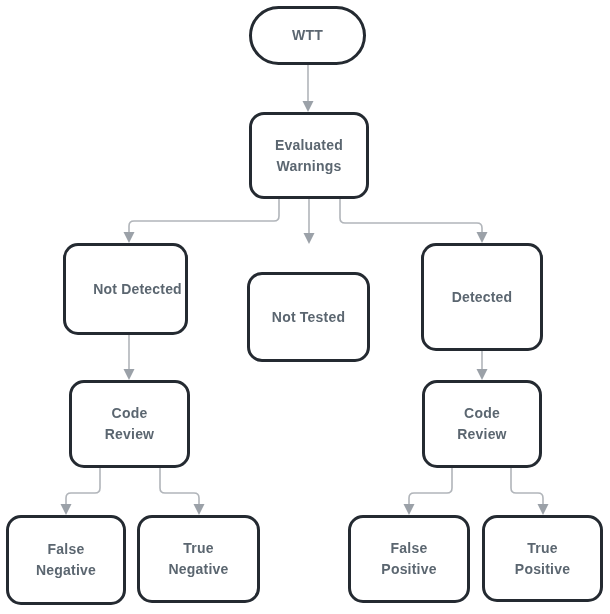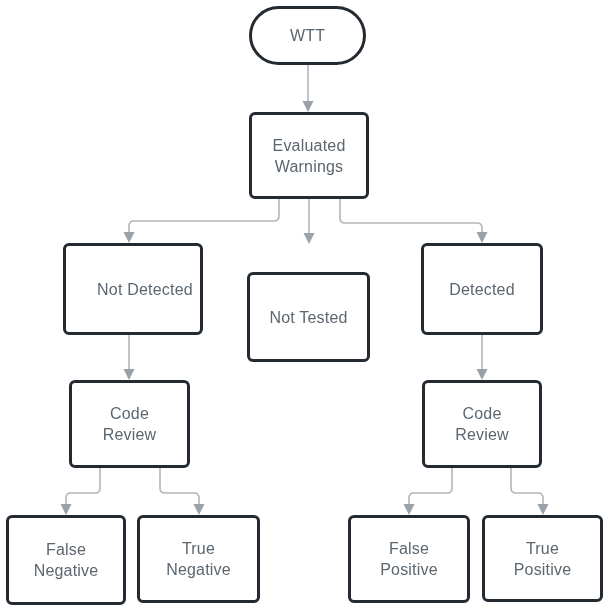--- a/index.html
+++ b/index.html
@@ -35,42 +35,42 @@
     stroke-width: 1.6;
   }
   .arrowhead {
     fill: var(--connector-arrow);
     stroke: none;
   }
   .node {
     position: absolute;
     background: var(--node-fill);
     border: 3px solid var(--node-border);
-    border-radius: 6px;
+    border-radius: 15px;
     display: flex;
     align-items: center;
     justify-content: center;
     text-align: center;
   }
   .node-label {
     color: var(--label-text);
-    font-weight: normal;
-    font-size: 16px;
+    font-weight: bold;
+    font-size: 14px;
     line-height: 21px;
     white-space: pre-line;
     letter-spacing: 0.2px;
   }
   .stadium { border-radius: 30px; }
 
   
   #n-wtt               { left: 249px; top: 6px;   width: 117px; height: 59px; }
   #n-evaluated         { left: 249px; top: 112px; width: 120px; height: 87px; }
-  #n-not-detected      { left: 63px;  top: 243px; width: 140px; height: 92px; padding-left: 24px; }
+  #n-not-detected      { left: 63px;  top: 243px; width: 125px; height: 92px; padding-left: 24px; }
   #n-not-tested        { left: 247px; top: 244px; width: 123px; height: 90px; margin-top: 28px; }
-  #n-detected          { left: 421px; top: 243px; width: 122px; height: 92px; }
+  #n-detected          { left: 421px; top: 243px; width: 122px; height: 108px; }
   #n-code-review-left  { left: 69px;  top: 380px; width: 121px; height: 88px; }
   #n-code-review-right { left: 422px; top: 380px; width: 120px; height: 88px; }
   #n-false-negative    { left: 6px;   top: 515px; width: 120px; height: 90px; }
   #n-true-negative     { left: 137px; top: 515px; width: 123px; height: 88px; }
   #n-false-positive    { left: 348px; top: 515px; width: 122px; height: 88px; }
   #n-true-positive     { left: 482px; top: 515px; width: 121px; height: 87px; }
 </style>
 </head>
 <body>
 

